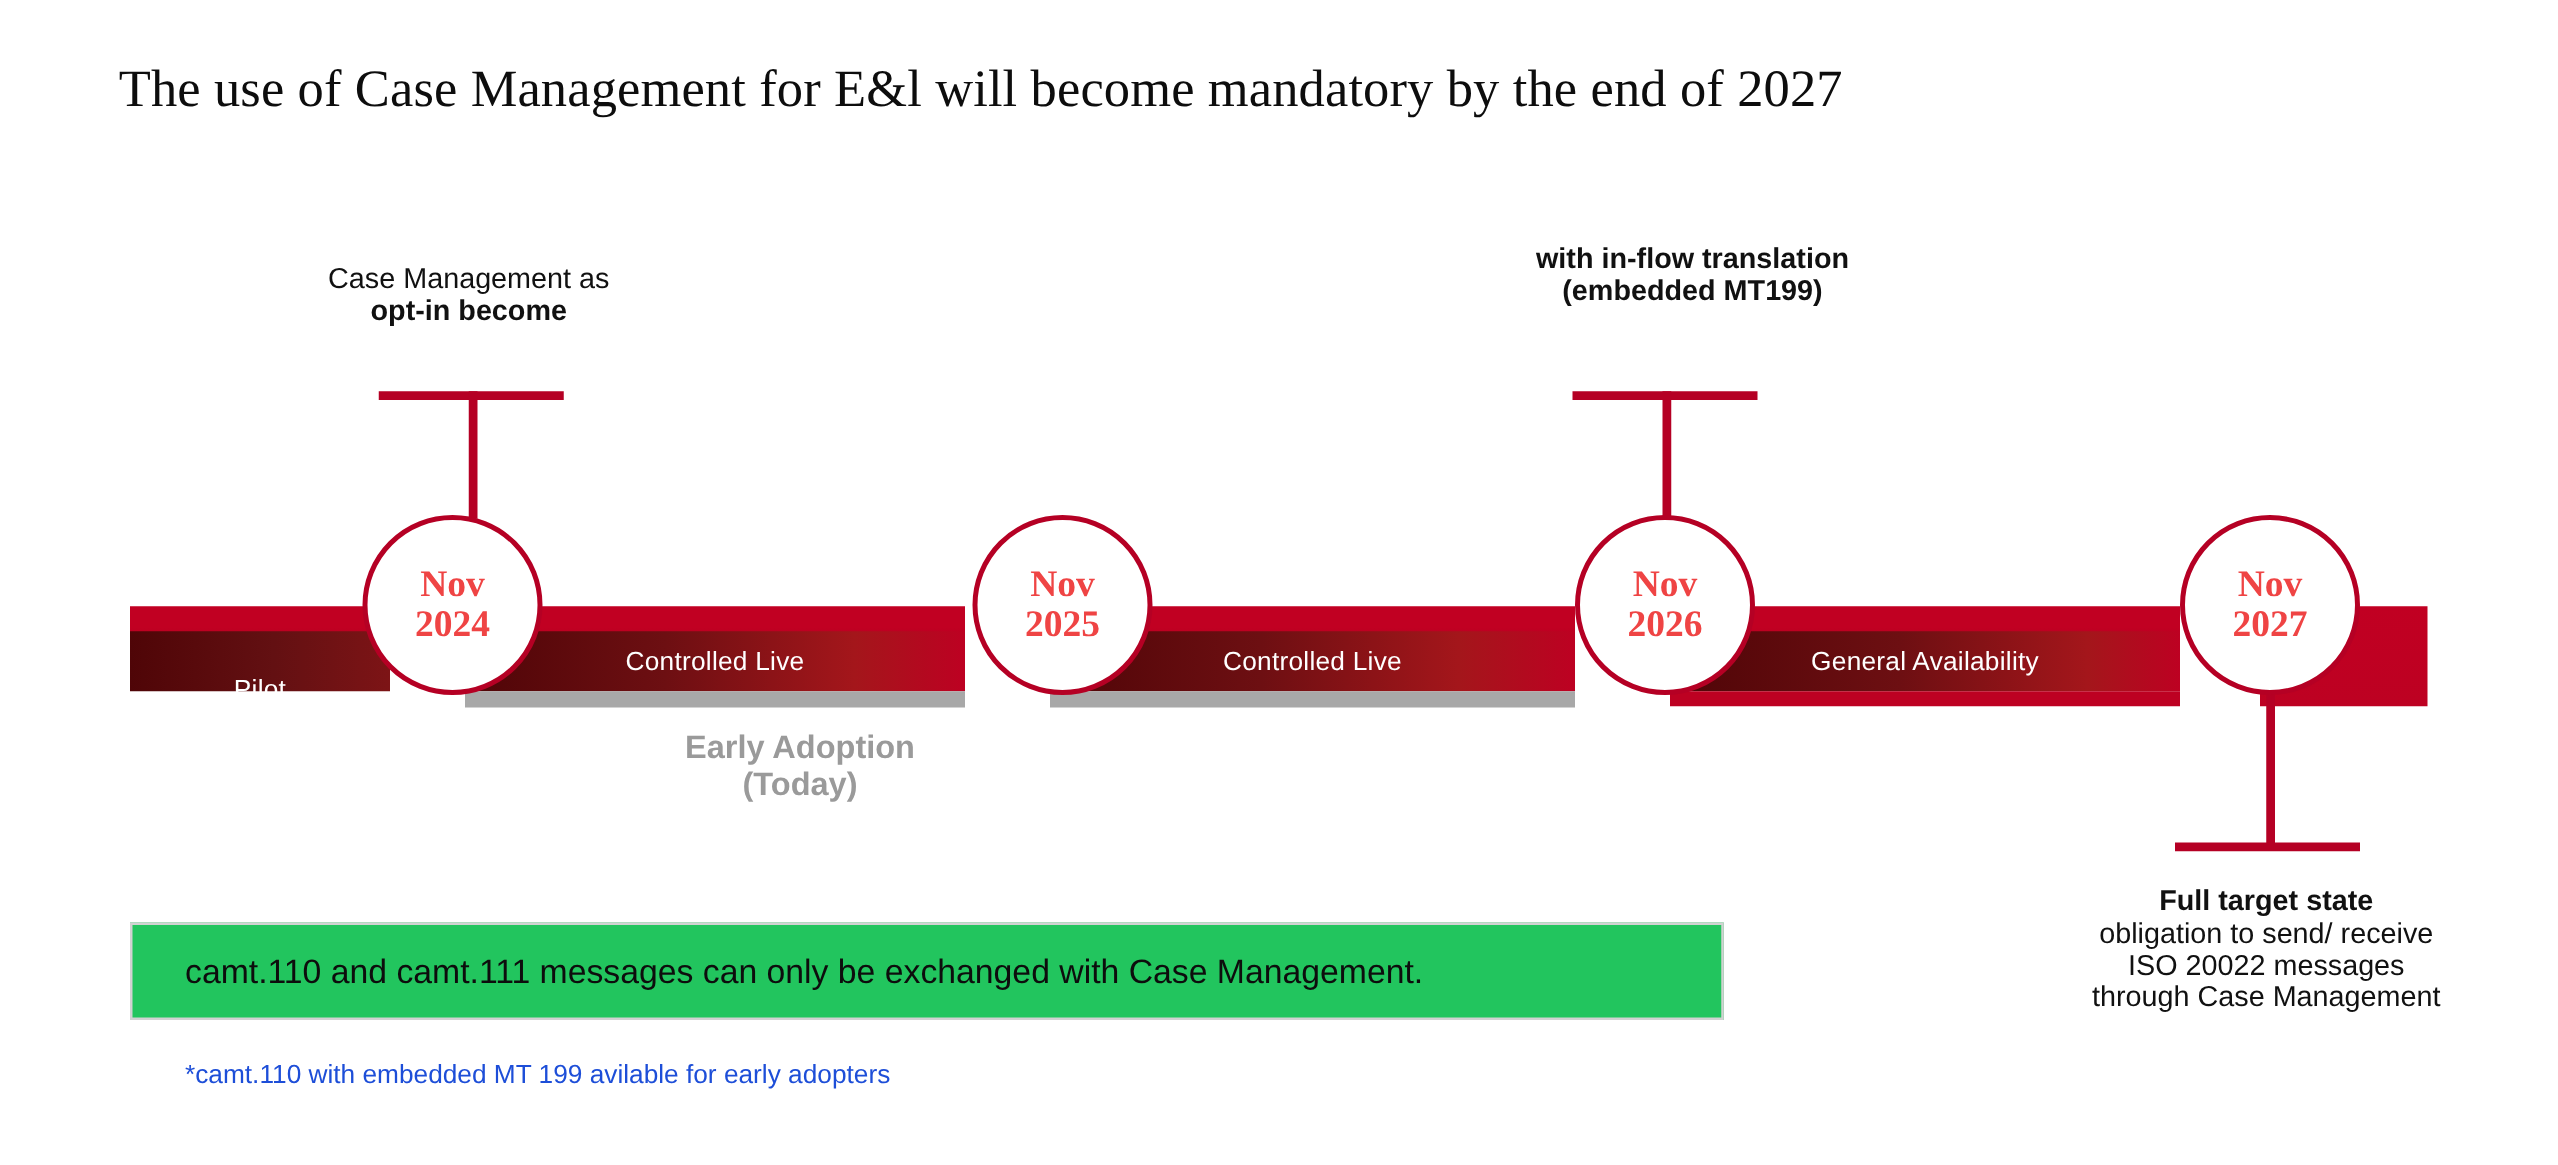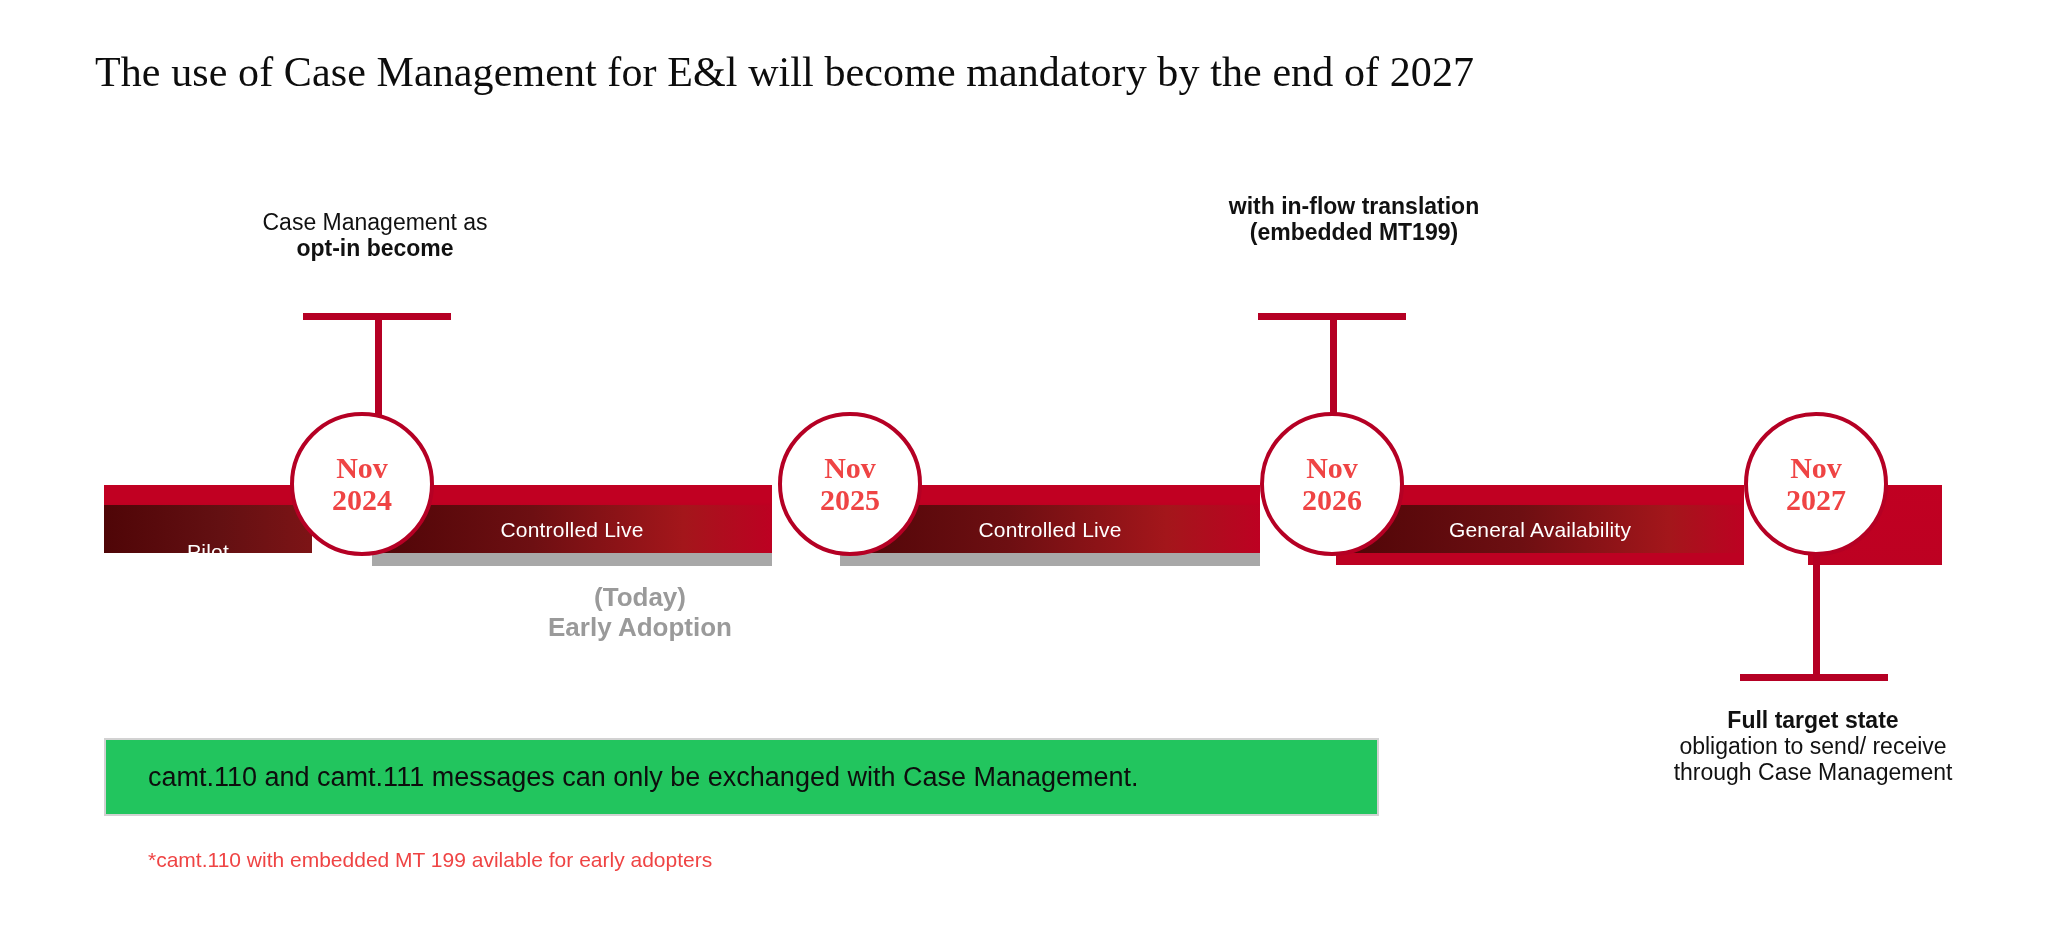--- a/index.html
+++ b/index.html
@@ -159,21 +159,21 @@
     font-family: "Liberation Sans", sans-serif;
     white-space: nowrap;
   }
 
   
   #footnote {
     position: absolute;
     left: 148px;
     top: 848px;
     font-size: 21px;
-    color: #ef4444;
+    color: #1d4ed8;
     font-family: "Liberation Sans", sans-serif;
     white-space: nowrap;
   }
 </style>
 </head>
 <body>
 
 <div id="page-title">The use of Case Management for E&amp;l will become mandatory by the end of 2027</div>
 
 <div id="timeline">
@@ -241,25 +241,26 @@
 </div>
 
 <div class="annotation" style="left:1133px; top:194px; width:442px;">
   <span class="ln b">with in-flow translation</span>
   <span class="ln b">(embedded MT199)</span>
 </div>
 
 <div class="annotation" style="left:1608px; top:708px; width:410px;">
   <span class="ln b">Full target state</span>
   <span class="ln">obligation to send/ receive</span>
+  <span class="ln">ISO 20022 messages</span>
   <span class="ln">through Case Management</span>
 </div>
 
 <div id="early-adoption">
+  <span class="ln">Early Adoption</span>
   <span class="ln">(Today)</span>
-  <span class="ln">Early Adoption</span>
 </div>
 
 <div id="callout-box">
   <span id="callout-text">camt.110 and camt.111 messages can only be exchanged with Case Management.</span>
 </div>
 
 <div id="footnote">*camt.110 with embedded MT 199 avilable for early adopters</div>
 
 </body></html>

